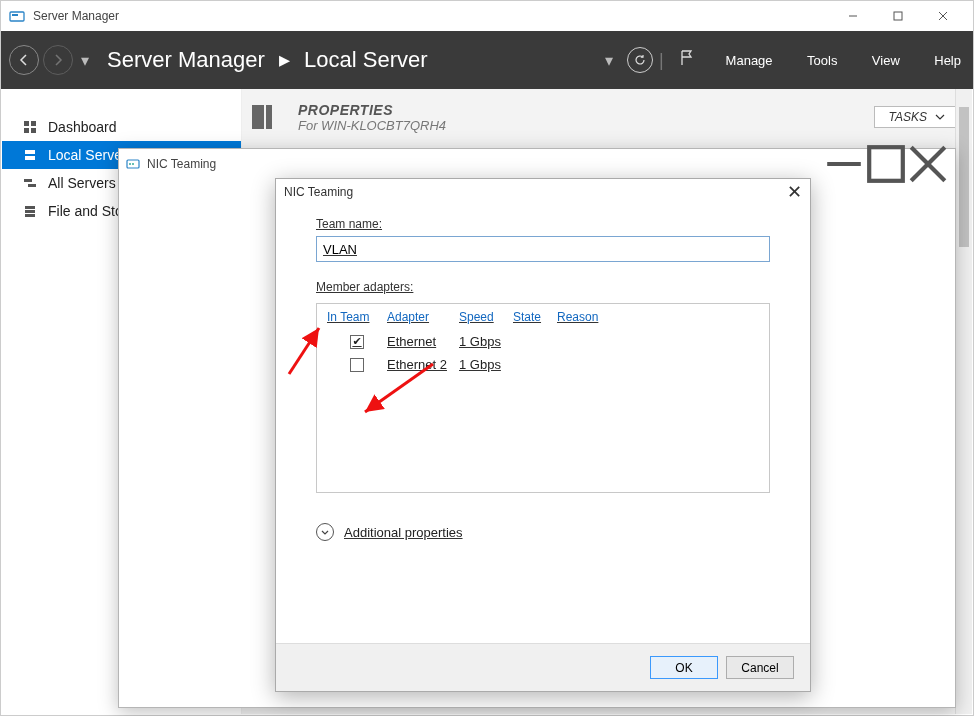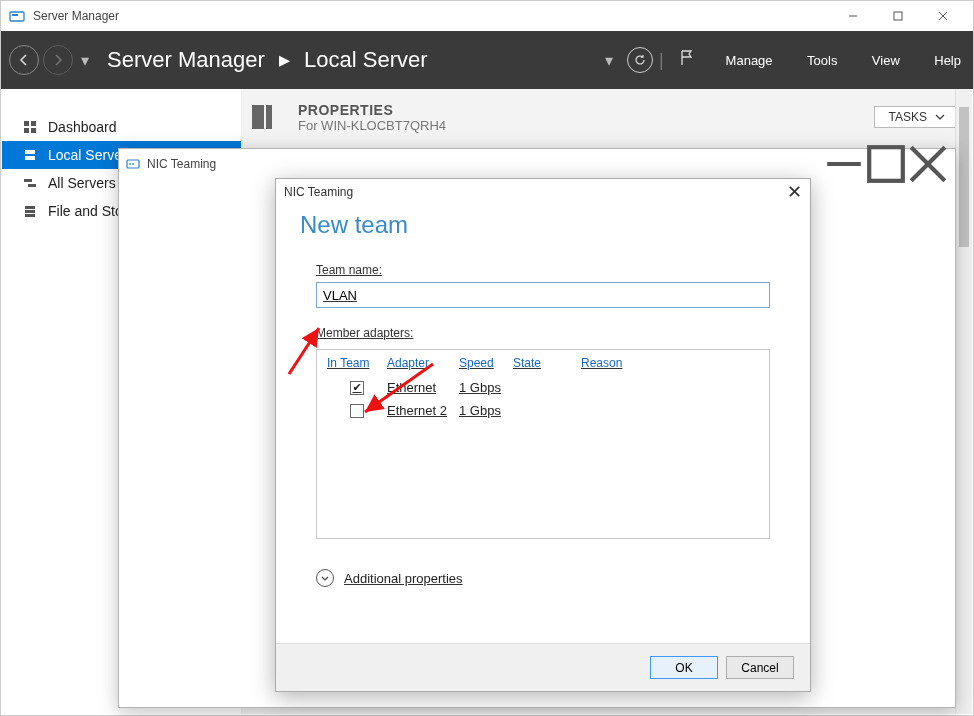--- a/index.html
+++ b/index.html
@@ -28,21 +28,21 @@
   
   .content { position:absolute; top:88px; left:1px; right:1px; bottom:1px; display:flex; background:#fff; }
   .nav { width:240px; background:#fff; padding-top:24px; border-right:1px solid #eee; }
   .nav-item { height:28px; display:flex; align-items:center; padding-left:18px; font-size:14px; color:#222; cursor:pointer; }
   .nav-item.sel { background:#0078d7; color:#fff; }
   .nav-item .ni-icon { width:20px; display:flex; justify-content:center; margin-right:8px; color:#555; }
   .nav-item.sel .ni-icon { color:#fff; }
 
   
   .main { flex:1; background:#f3f3f3; padding:12px 16px 12px 8px; overflow:hidden; position:relative; }
-  .panel-hdr { display:flex; align-items:center; }
+  .panel-hdr { display:flex; align-items:center;font-style:italic; }
   .panel-hdr .ph-icon { width:40px; height:32px; margin-right:8px; }
   .panel-hdr .ph-txt .t { font-size:14px; font-weight:600; letter-spacing:.5px; color:#555; }
   .panel-hdr .ph-txt .s { font-size:13px; color:#777; }
   .tasks-btn { margin-left:auto; border:1px solid #bbb; background:#fff; padding:3px 10px 3px 14px; font-size:12px; display:flex; align-items:center; gap:8px;text-align:center; }
   .tasks-btn svg { width:10px; height:6px; }
 
   .section { background:#fff; margin-top:14px; border:1px solid #ddd; }
   .sect-head { padding:14px 14px 8px 14px; }
   .sect-head .t { font-size:14px; font-weight:600; letter-spacing:.5px; color:#444; }
   .sect-head .s { font-size:12px; color:#777; }
@@ -74,21 +74,21 @@
   .modal .m-title .sp { flex:1; }
   .modal .close { font-size:18px; line-height:1; cursor:pointer; }
   .modal .m-head { padding:6px 24px 12px 24px; font-size:24px; font-weight:300; color:#368bca; }
   .modal .m-body { padding:0 40px; flex:1; display:flex; flex-direction:column; font-size:12px; color:#333;text-decoration:underline; }
   .modal label.fl { display:block; margin:12px 0 5px 0; }
   .modal .tin { width:100%; height:26px; border:1px solid #7aa6d2; padding:2px 6px; font-size:13px; }
 
   .adapters { border:1px solid #c8c8c8; height:190px; margin-top:4px; }
   .adapters .ah { display:flex; padding:6px 10px; font-size:12px; color:#1368c0; }
   .adapters .ah span { display:inline-block; }
-  .c-in { width:60px; } .c-ad { width:72px; } .c-sp { width:54px; } .c-st { width:44px; } .c-re { width:60px;margin-left:24px; }
+  .c-in { width:60px; } .c-ad { width:72px; } .c-sp { width:54px; } .c-st { width:44px; } .c-re { width:60px; }
   .adapters .ar { display:flex; align-items:center; padding:4px 10px; font-size:13px; color:#222; }
   .adapters .ar .cb { width:60px; display:flex; justify-content:center; }
   .adapters .ar .cb .chk { width:14px; height:14px; border:1px solid #666; display:flex; align-items:center; justify-content:center; font-size:11px; }
 
   .addl { display:flex; align-items:center; gap:10px; margin-top:30px; font-size:13px; color:#222; }
   .addl .circ { width:18px; height:18px; border:1.5px solid #555; border-radius:50%; display:flex; align-items:center; justify-content:center; }
   .addl .circ svg { width:8px; height:5px; }
 
   .m-foot { height:48px; background:#f0f0f0; border-top:1px solid #ddd; display:flex; justify-content:flex-end; align-items:center; padding-right:16px; gap:8px; }
   .btn { width:68px; height:23px; font-size:12px; border:1px solid #adadad; background:#e9e9e9; cursor:pointer; }
@@ -318,21 +318,20 @@
       </span>
   </div>
 </div>
 
 <div class="modal">
   <div class="m-title">
     <span>NIC Teaming</span>
     <span class="sp"></span>
     <span class="close">✕</span>
   </div>
-  <div class="m-head">New team</div>
   <div class="m-body">
     <label class="fl">Team name:</label>
     <input class="tin" value="VLAN" style="">
     <label class="fl" style="margin-top:18px">Member adapters:</label>
     <div class="adapters">
       <div class="ah">
         <span class="c-in">In Team</span>
         <span class="c-ad">Adapter</span>
         <span class="c-sp">Speed</span>
         <span class="c-st">State</span>

